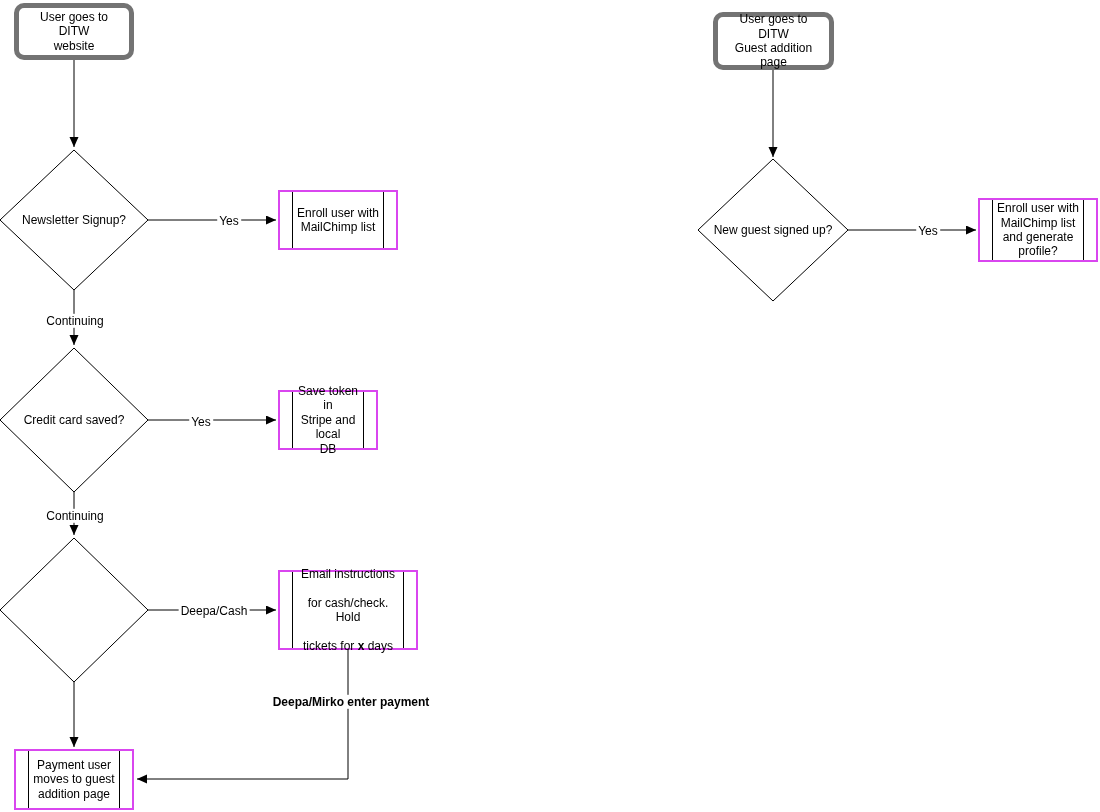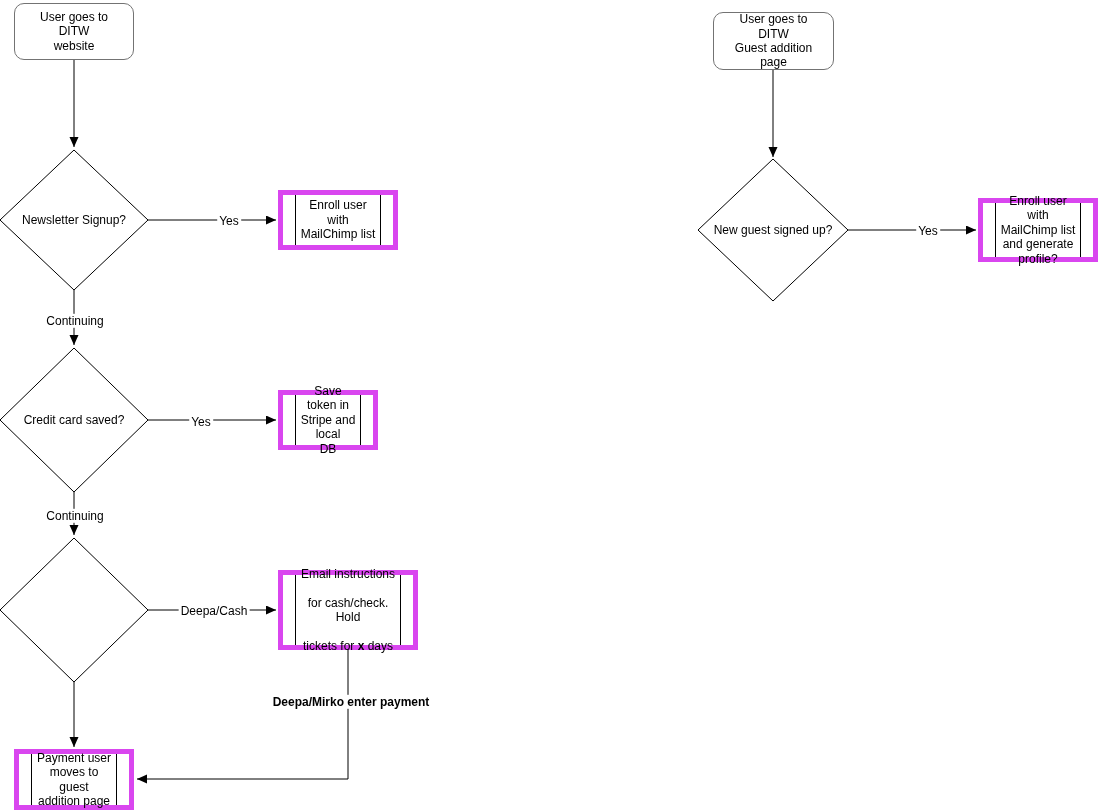--- a/index.html
+++ b/index.html
@@ -6,22 +6,22 @@
   .canvas{
     position:relative;width:1100px;height:812px;background:#ffffff;
     font-family:"Liberation Sans",sans-serif;font-size:12px;color:#000;
     overflow:hidden;line-height:1.2;
   }
   .layer{position:absolute;left:0;top:0;width:1100px;height:812px;}
   .node{
     position:absolute;display:flex;align-items:center;justify-content:center;
     text-align:center;box-sizing:border-box;background:#ffffff;
   }
-  .start{border:1px solid #737373;border-radius:10px;}
-  .process{border:5px solid #d946ef;}
+  .start{border:5px solid #737373;border-radius:10px;}
+  .process{border:2px solid #d946ef;}
   .vbar{position:absolute;top:0;bottom:0;width:0;border-left:1px solid #000;}
   .vbar.left{left:12px;}
   .vbar.right{right:12px;}
   .node .lbl{white-space:pre-line;padding:0 15px;position:relative;}
   .diamond-label{
     position:absolute;display:flex;align-items:center;justify-content:center;
     text-align:center;white-space:pre-line;
   }
   .edge-label{
     position:absolute;transform:translate(-50%,-50%);

